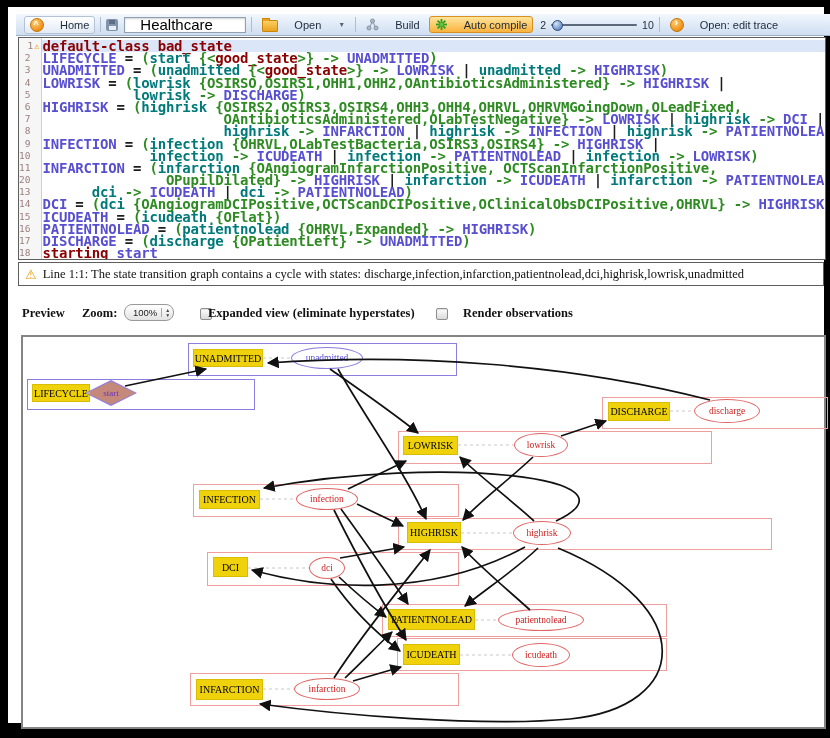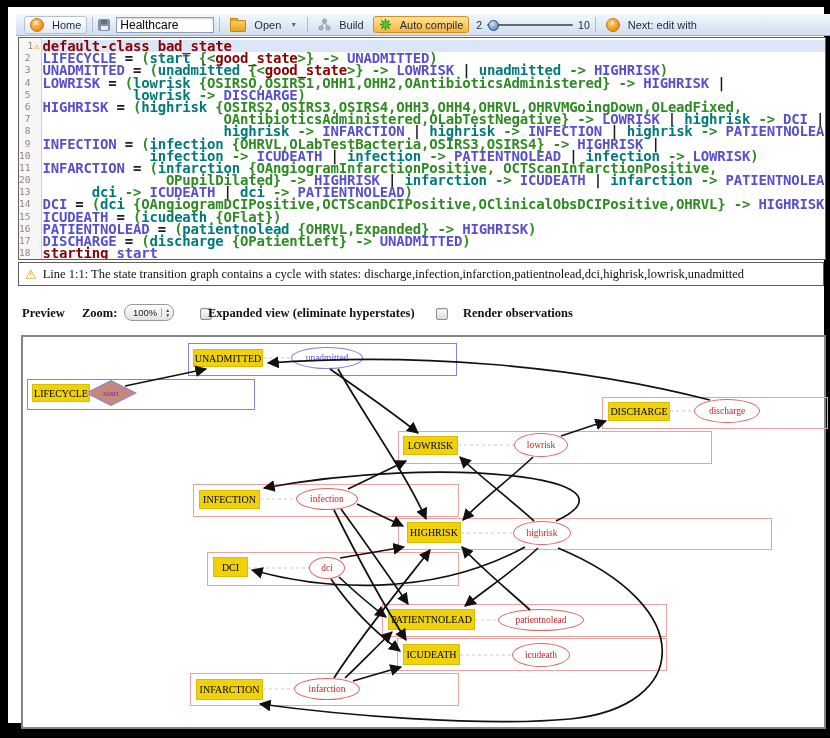--- a/index.html
+++ b/index.html
@@ -5,32 +5,32 @@
   html,body{margin:0;padding:0;background:#000;}
   #root{position:relative;width:830px;height:738px;background:#000;overflow:hidden;
         font-family:"Liberation Sans",sans-serif;}
   #window{position:absolute;left:8px;top:7px;width:816px;height:716px;background:#fff;}
 
   
   #toolbar{position:absolute;left:8px;top:7px;width:816px;height:21px;
     background:linear-gradient(#f2f7fd,#cfdef1);border-bottom:1px solid #9dafc8;
     display:flex;align-items:center;font-size:11px;color:#1c2a3a;}
   .tb-sep{width:1px;height:15px;background:#aebdd2;margin:0 5px;}
-  .tb-btn{display:flex;align-items:center;gap:8px;padding:1px 5px;border-radius:3px;cursor:default;}
+  .tb-btn{display:flex;align-items:center;gap:16px;padding:1px 5px;border-radius:3px;cursor:default;}
   .tb-btn.framed{border:1px solid #b4c2d6;background:linear-gradient(#ffffff,#e2eaf5);}
   .tb-btn.hl{border:1px solid #d89020;background:linear-gradient(#ffe49a,#f9b33f);}
   .icon-home{width:12px;height:12px;border-radius:50%;
     background:radial-gradient(circle at 35% 30%,#ffd27a,#f08a12 75%);
     border:1px solid #c07508;position:relative;}
   .icon-home::after{content:"^";position:absolute;left:2.5px;top:0px;color:#fff;
     font-weight:bold;font-size:9px;line-height:11px;}
   .icon-save{width:12px;height:12px;background:#8294aa;border-radius:2px;position:relative;}
   .icon-save::before{content:"";position:absolute;left:3px;top:1px;width:6px;height:4px;background:#5d6f86;}
   .icon-save::after{content:"";position:absolute;left:2.5px;bottom:1px;width:7px;height:4px;background:#e8eef5;}
-  #file-input{width:90px;height:14px;border:1px solid #8fa0b5;font-size:12px;padding:0 3px;
+  #file-input{width:90px;height:14px;border:1px solid #8fa0b5;font-size:15px;padding:0 15px;
     box-shadow:inset 0 1px 2px rgba(0,0,0,.18);}
   .icon-folder{width:14px;height:10px;background:linear-gradient(#fad065,#eba21c);
     border:1px solid #c8860a;border-radius:1px;position:relative;margin-top:2px;}
   .icon-folder::before{content:"";position:absolute;left:-1px;top:-3px;width:6px;height:2px;
     background:#eba21c;border:1px solid #c8860a;border-bottom:none;border-radius:1px 1px 0 0;}
   .dd-arrow{font-size:7px;color:#55667c;margin-left:1px;}
   .slider-num{font-size:10.5px;color:#23303f;}
   #slider-track{position:relative;width:86px;height:2px;background:#5c6a7a;margin:0 5px;border-radius:1px;}
   #slider-knob{position:absolute;left:1px;top:-4px;width:9px;height:9px;border-radius:50%;
     background:radial-gradient(circle at 35% 30%,#d5e4f6,#3f6db4);border:1px solid #2a4a80;}
@@ -134,21 +134,21 @@
     </div>
     <div style="width:7px"></div>
     <span class="slider-num">2</span>
     <div id="slider-track">
       <div id="slider-knob"></div>
     </div>
     <span class="slider-num">10</span>
     <div class="tb-sep"></div>
     <div class="tb-btn">
       <span class="icon-next"></span>
-      <span>Next: edit with</span>
+      <span>Open: edit trace</span>
     </div>
   </div>
 
   <div id="editor">
     <div id="gutter">
           <div class="gut-row">
             <span>1</span>
             <span class="gut-warn">⚠</span>
           </div>
           <div class="gut-row">

